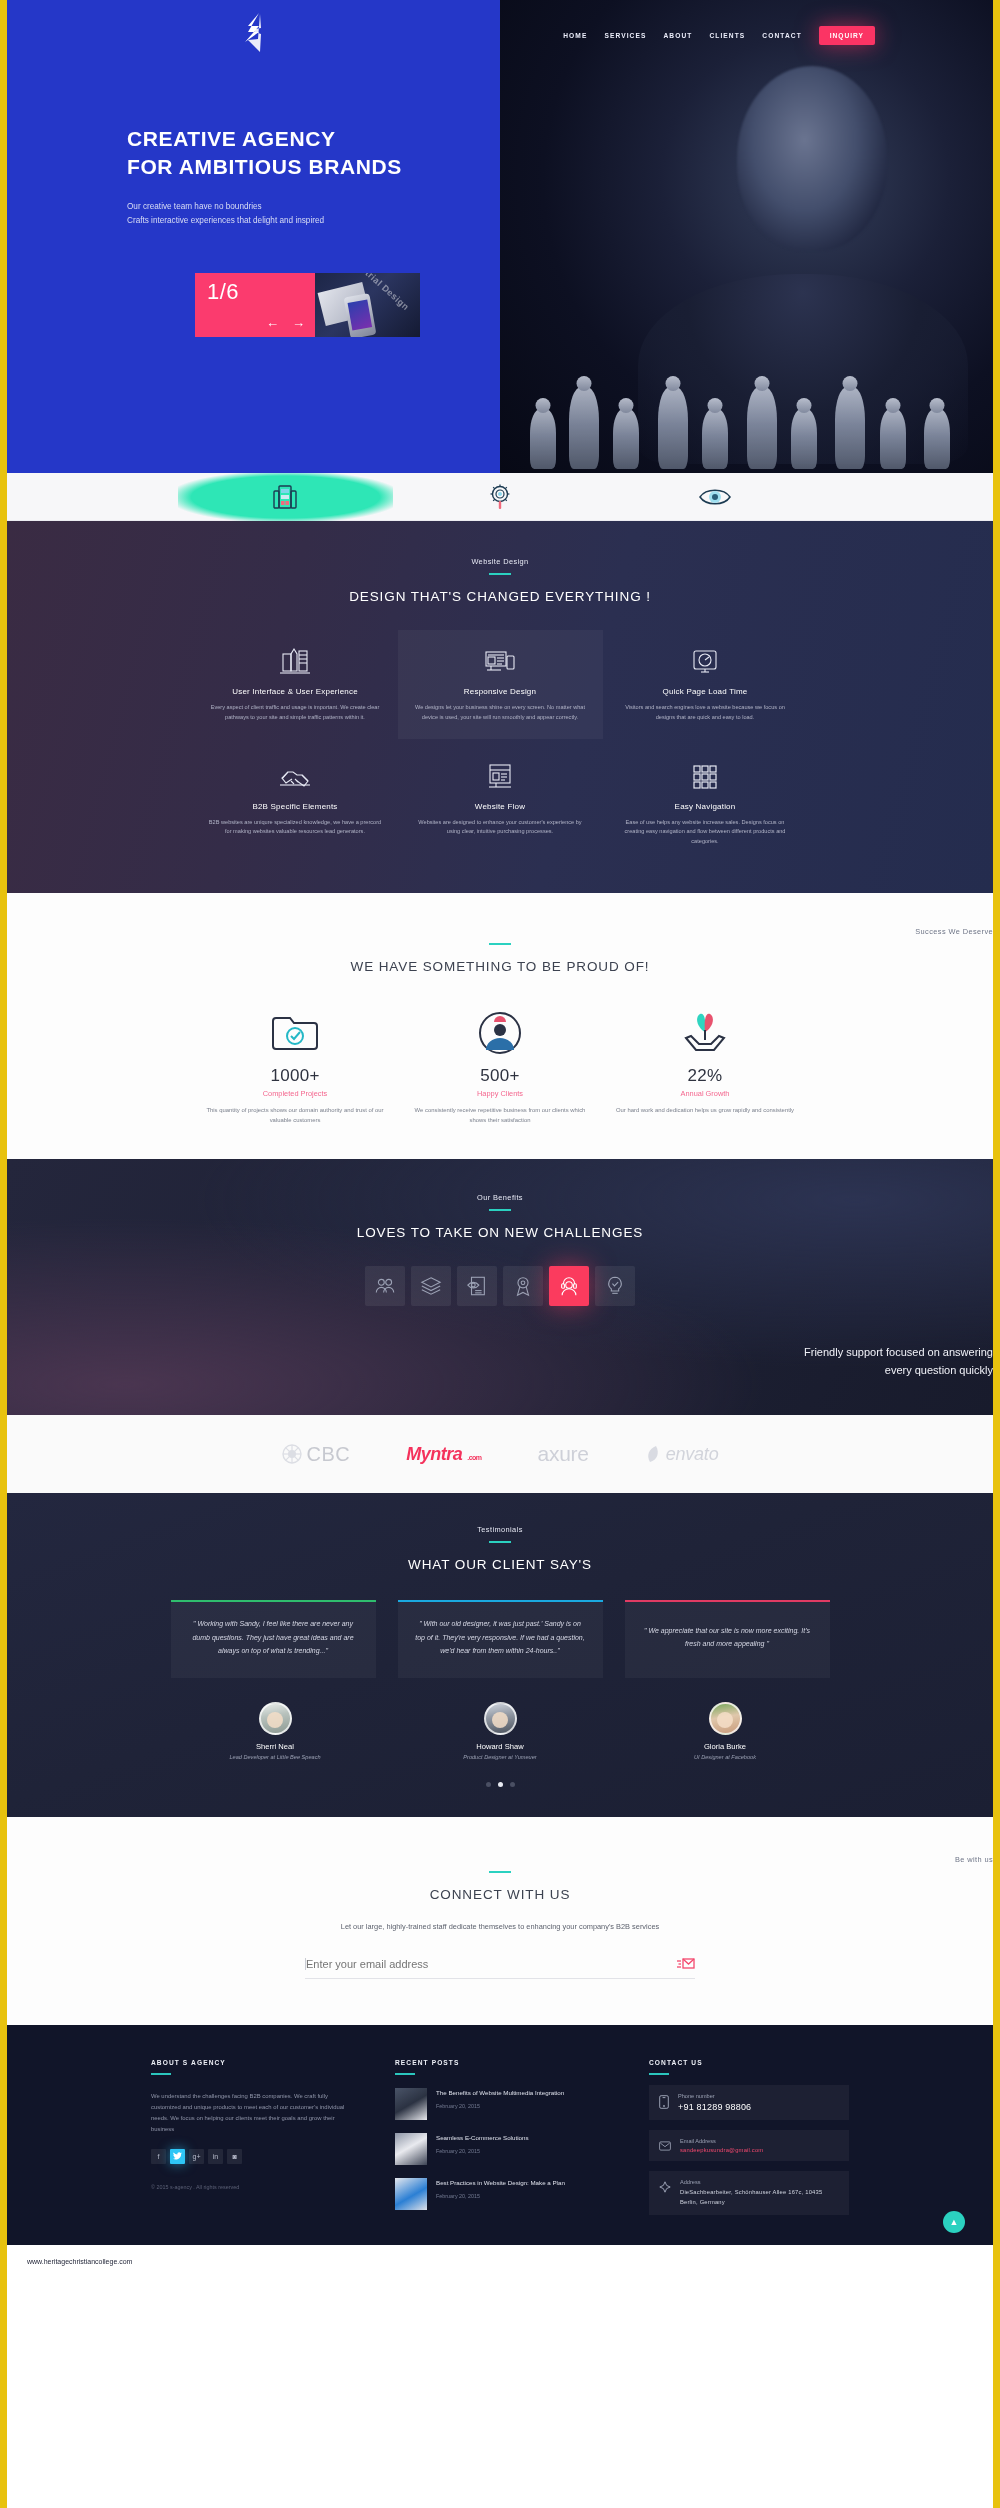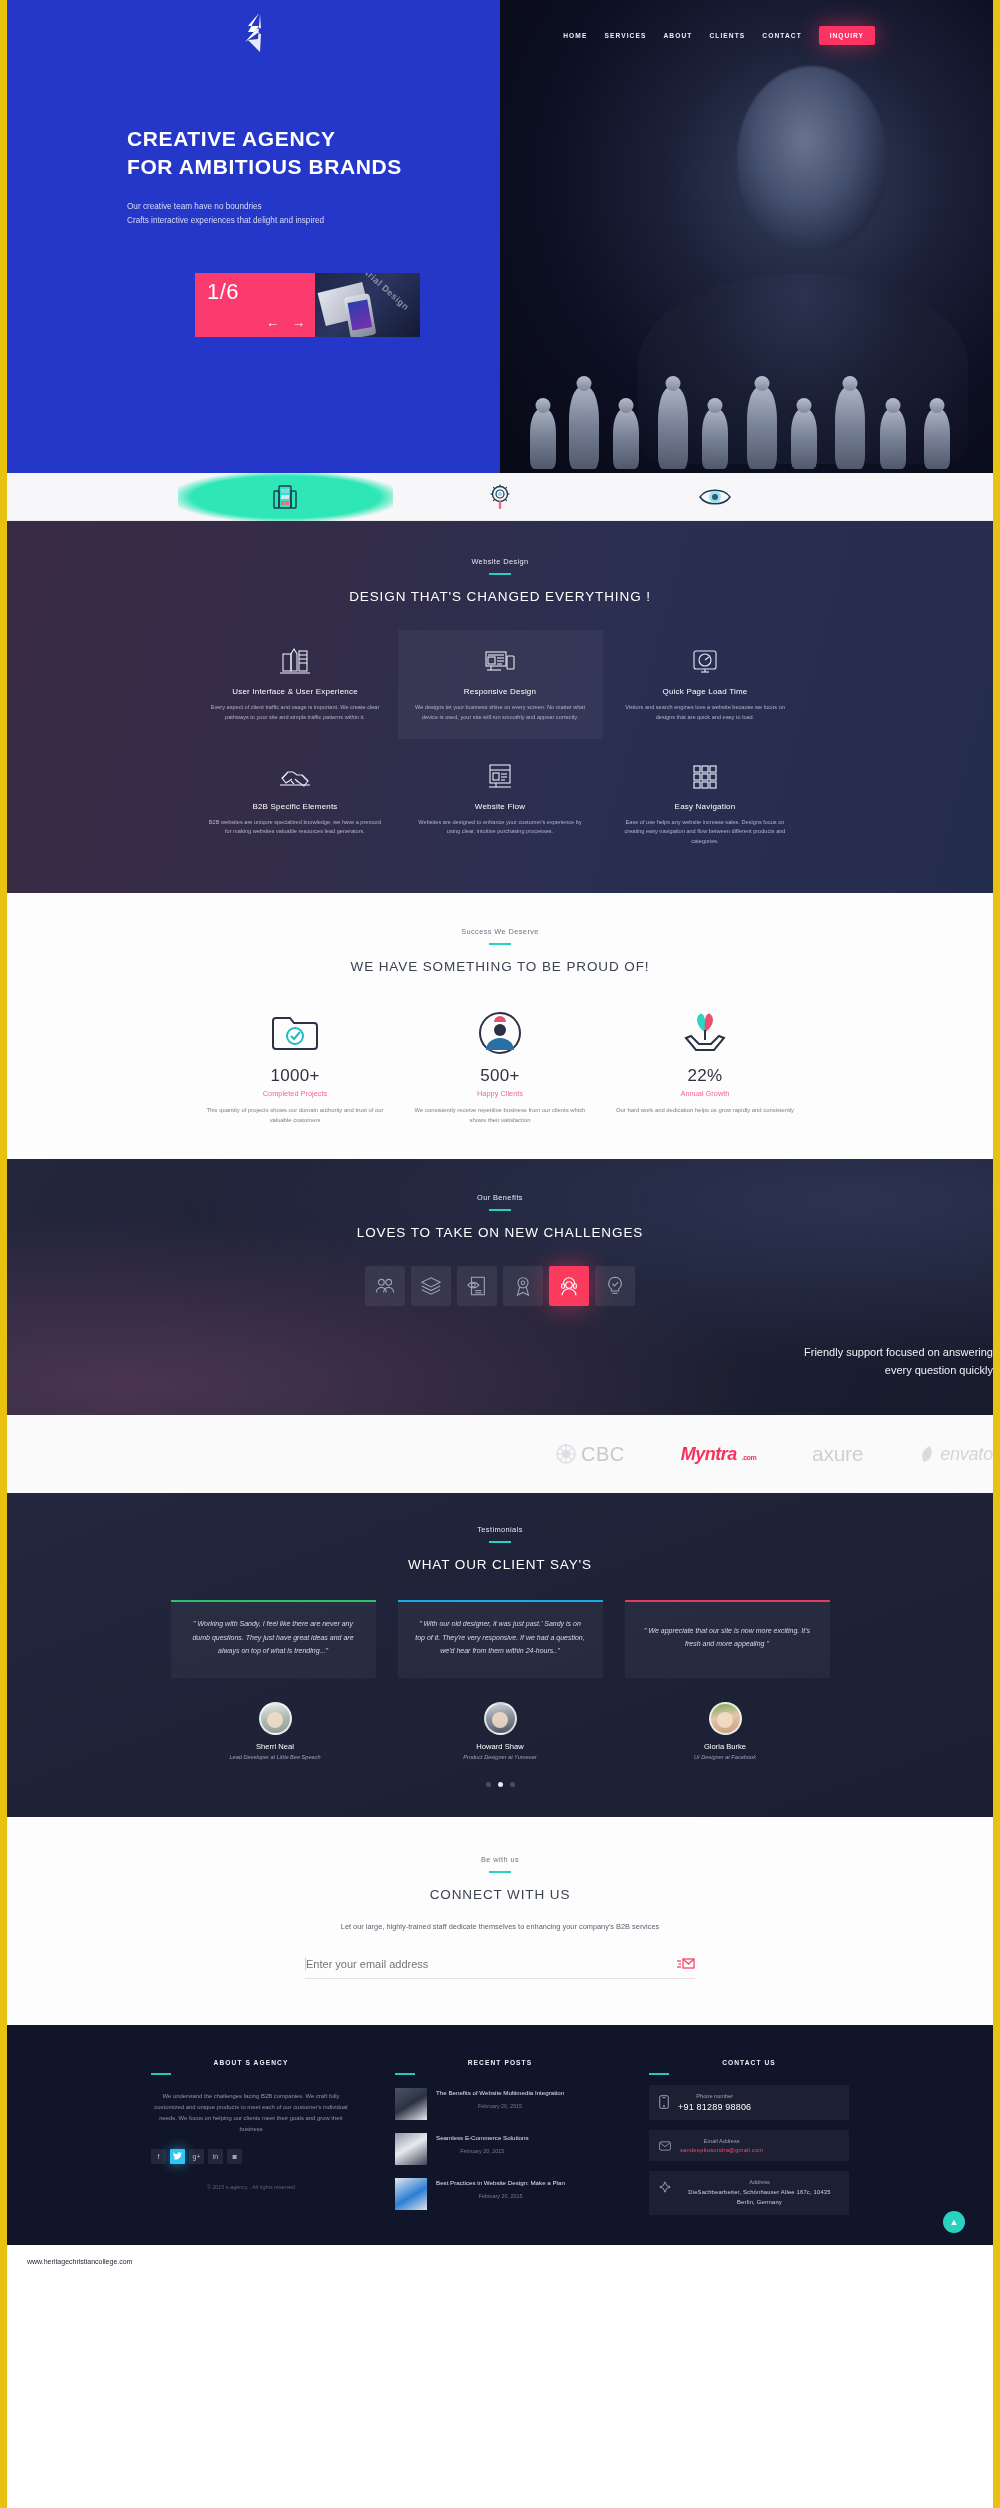--- a/index.html
+++ b/index.html
@@ -117,21 +117,21 @@
     width: 215px; height: 48px; display: flex; align-items: center; justify-content: center;
   }
   .tab.active { background: radial-gradient(ellipse at 50% 50%, #2ee6b6 0%, #2ee6b6 62%, rgba(46,230,182,0) 78%); }
   
   .design {
     position: relative; padding: 36px 0 30px;
     background: linear-gradient(105deg, #3a2b43 0%, #342c48 28%, #2b2f51 58%, #242c4e 100%);
     overflow: hidden;
   }
   .eyebrow { text-align: center; color: #e7e9f4; font-size: 7.4px; letter-spacing: .4px; }
-  .eyebrow.dark { color: #6e7587; }
+  .eyebrow.dark { color: #6e7587; text-align: right; }
   .rule { width: 22px; height: 2px; background: #2bd1c0; margin: 7px auto 0; }
   .sect-title {
     text-align: center; color: #ffffff; font-size: 13.5px; font-weight: 400;
     letter-spacing: .9px; margin-top: 14px;
   }
   .sect-title.dark { color: #3c4250; }
   .feat-grid {
     display: grid; grid-template-columns: repeat(3, 205px); justify-content: center;
     column-gap: 0; row-gap: 6px; margin-top: 26px;
   }
@@ -161,21 +161,21 @@
     width: 40px; height: 40px; background: rgba(255,255,255,.07); display: flex;
     align-items: center; justify-content: center; border-radius: 2px;
   }
   .ben-icon.active { background: #fb3b5e; box-shadow: 0 0 26px rgba(251,59,94,.55); }
   .ben-text {
     text-align: right; color: #f1f2f8; font-size: 11px; line-height: 1.6; margin-top: 38px; font-weight: 400;
   }
   
   .logos {
     background: #fafafa; height: 78px; display: flex; align-items: center;
-    justify-content: flex-end; gap: 56px;
+    justify-content: center; gap: 56px;
   }
   .logo-item { display: flex; align-items: center; gap: 5px; }
   .logo-cbc { color: #c7c9d0; font-size: 20px; letter-spacing: .5px; font-weight: 400; }
   .logo-myntra { color: #f4325c; font-size: 18px; font-weight: 800; font-style: italic; letter-spacing: -.5px; }
   .logo-myntra small { font-size: 7px; font-weight: 700; font-style: normal; }
   .logo-axure { color: #ced0d8; font-size: 21px; font-weight: 400; letter-spacing: -.3px; }
   .logo-envato { color: #d2d4db; font-size: 18px; font-style: italic; letter-spacing: -.2px; }
   
   .testi {
     padding: 32px 0 30px;
@@ -220,21 +220,20 @@
     color: #b9bcc6; font-family: "Liberation Sans", sans-serif; border-left: 1px solid #c9ccd4; 
   }
   .send-ico { color: #f4496e; font-size: 13px; margin-left: 10px; }
   
   .footer {
     background: #111529; padding: 34px 0 0; position: relative;
   }
   .f-grid {
     display: grid; grid-template-columns: 200px 210px 200px; justify-content: center;
     column-gap: 44px;
-    text-align: center;
   }
   .f-head { color: #eef0f7; font-size: 6.6px; letter-spacing: 1.1px; font-weight: 700; }
   .f-rule { width: 20px; height: 2px; background: #2bc6bd; margin-top: 7px; }
   .f-about { color: #8f94a8; font-size: 5.9px; line-height: 1.85; margin-top: 16px; }
   .socials { display: flex; gap: 4px; margin-top: 14px; }
   .soc {
     width: 15px; height: 15px; background: rgba(255,255,255,.08); display: flex;
     align-items: center; justify-content: center; color: #b7bbca; font-size: 7px; border-radius: 1px;
   }
   .soc.tw { background: #2ec6f6; color: #fff; box-shadow: 0 0 12px rgba(46,198,246,.6); }

